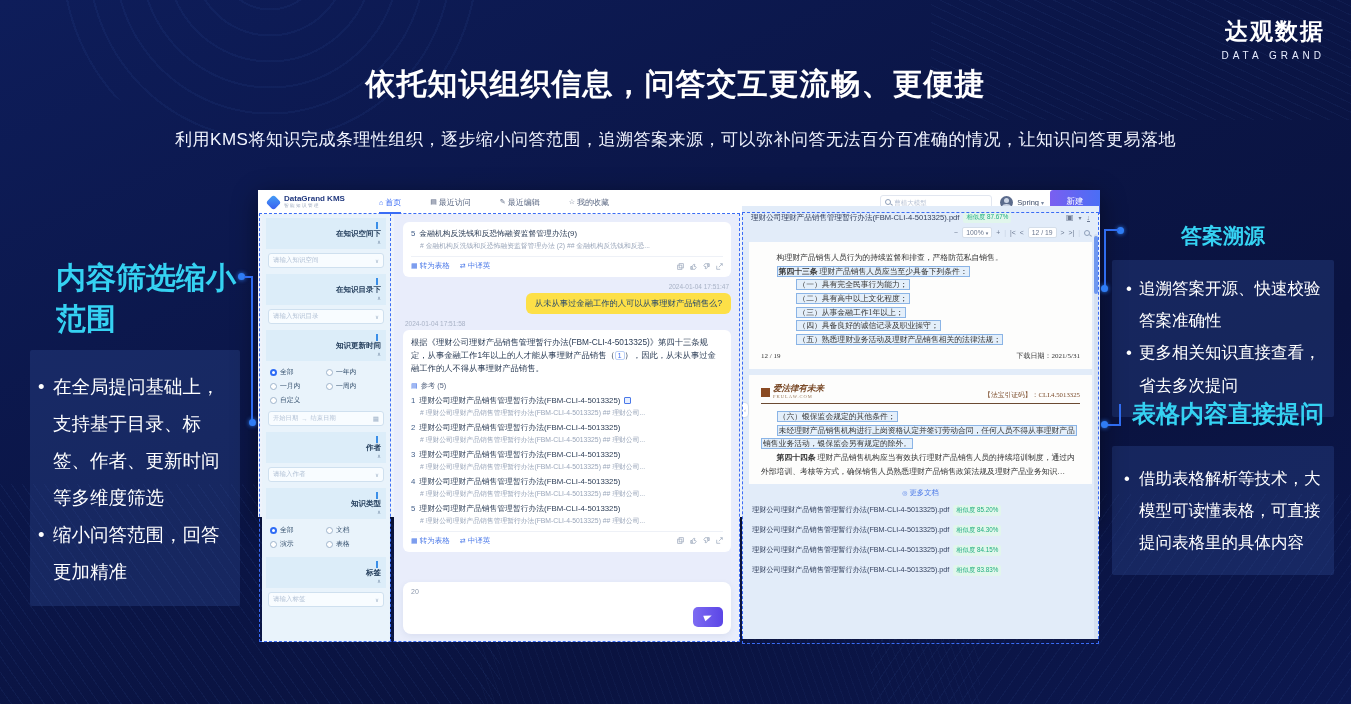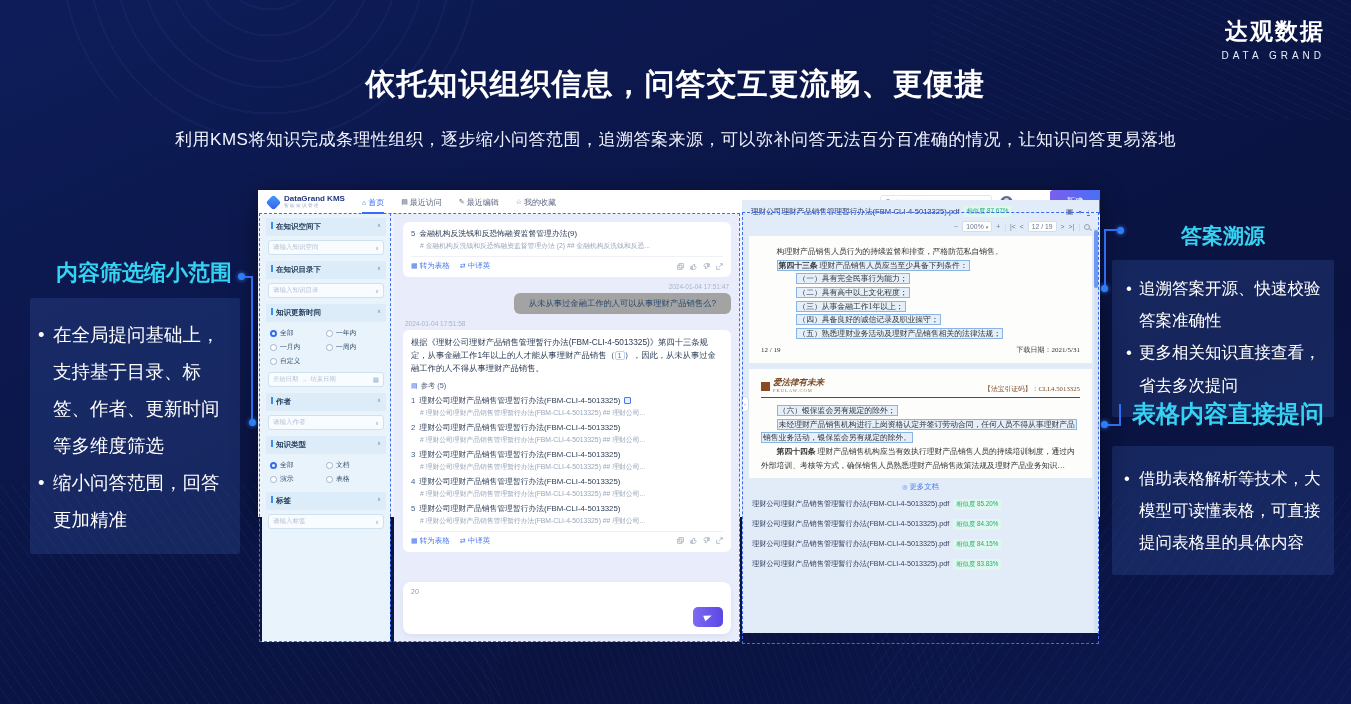--- a/index.html
+++ b/index.html
@@ -33,21 +33,21 @@
   .subtitle { position:absolute; top:128px; left:0; width:100%; text-align:center; color:#f2f5ff;
     font-size:17px; letter-spacing:.5px; }
 
   
   .ann-title { color:#35d2f2; font-weight:bold; }
   .ann-box { background:rgba(52,84,158,.30); border-radius:2px; color:#fff; }
   .ann-box ul { list-style:none; }
   .ann-box li { position:relative; padding-left:17px; }
   .ann-box li::before { content:"•"; position:absolute; left:2px; }
   .ann-left { position:absolute; left:30px; top:258px; width:210px; }
-  .ann-left .ann-title { font-size:22px; padding-left:26px; }
+  .ann-left .ann-title { font-size:30px; padding-left:26px; }
   .ann-left .ann-box { margin-top:10px; padding:18px 8px 16px 6px; }
   .ann-left li { font-size:18.5px; line-height:2.0; }
   .ann-rt { position:absolute; left:1112px; top:222px; width:222px; }
   .ann-rt .ann-title { font-size:21px; text-align:center; }
   .ann-rt .ann-box { margin-top:10px; padding:14px 8px 14px 10px;font-family:Liberation Mono, monospace; }
   .ann-rt li { font-size:16.5px; line-height:1.95; }
   .ann-rb { position:absolute; left:1112px; top:398px; width:222px; }
   .ann-rb .ann-title { font-size:24px; padding-left:20px; }
   .ann-rb .ann-box { margin-top:16px; padding:16px 8px 16px 10px; }
   .ann-rb li { font-size:16.5px; line-height:1.95; }
@@ -62,21 +62,21 @@
     box-shadow:0 6px 24px rgba(0,0,0,.45); font-family:"Liberation Sans","DejaVu Sans",sans-serif; }
 
   
   .navbar { position:absolute; left:0; top:0; width:842px; height:24px; background:#fff;
     display:flex; align-items:center; padding-left:10px; }
   .kms-logo { width:11px; height:11px; border-radius:3px;
     background:linear-gradient(135deg,#45a0f5,#3a5cf0); transform:rotate(45deg); margin-right:5px; flex:0 0 auto; }
   .kms-name { line-height:1; }
   .kms-name .t { font-size:8px; font-weight:bold; color:#22397f; }
   .kms-name .s { font-size:4.5px; color:#9aa7bd; letter-spacing:1.5px; margin-top:1px; }
-  .nav { display:flex; gap:17px; margin-left:17px; }
+  .nav { display:flex; gap:29px; margin-left:34px; }
   .nav-item { font-size:8px; color:#5a6782; display:flex; align-items:center; gap:2px; height:24px; }
   .nav-item.active { color:#3a6cf5; box-shadow:inset 0 -2px 0 #3a6cf5; }
   .nav-ic { font-size:7px; }
   .nav-spacer { flex:1; }
   .searchbox { width:112px; height:15px; border:1px solid #e1e6f0; border-radius:3px; background:#fff;
     display:flex; align-items:center; padding:0 4px; gap:3px; }
   .lens { width:6px; height:6px; border:1px solid #8fa0ba; border-radius:50%; position:relative; flex:0 0 auto; }
   .lens::after { content:""; position:absolute; width:3px; height:1px; background:#8fa0ba; right:-3px; bottom:-1px; transform:rotate(40deg); }
   .searchbox input { border:none; outline:none; width:100%; font-size:6.5px; color:#3b4a66; }
   .searchbox input::placeholder { color:#b6c1d4; }
@@ -84,21 +84,21 @@
   .avatar::before { content:""; position:absolute; left:4px; top:2px; width:5px; height:5px; border-radius:50%; background:#cdd6e6; }
   .avatar::after { content:""; position:absolute; left:2px; top:8px; width:9px; height:6px; border-radius:50%; background:#cdd6e6; }
   .username { font-size:7.5px; color:#3b4a66; }
   .caret { font-size:6px; color:#7c8aa3; margin:0 6px 0 2px; }
   .new-btn { height:24px; width:50px; background:linear-gradient(90deg,#7a5ff0,#4a6ef5); color:#fff;
     font-size:8.5px; display:flex; align-items:center; justify-content:center; border-radius:3px 0 0 0; }
 
   
   .sidebar { position:absolute; left:4px; top:24px; width:128px; height:428px; background:#e9f3fb; padding:4px 4px; }
   .sec { margin-bottom:4px; }
-  .sec-h { display:flex; align-items:flex-start; background:#dcedf9; padding:4px 5px; font-size:7.5px; font-weight:bold; color:#27415f; }
+  .sec-h { display:flex; align-items:flex-end; background:#dcedf9; padding:4px 5px; font-size:7.5px; font-weight:bold; color:#27415f;flex-direction:column; }
   .sec-h .bar { width:2px; height:7px; background:#3a8ee8; margin-right:3px; }
   .sec-h .chev { margin-left:auto; font-size:5.5px; color:#7d93ad; font-weight:normal; }
   .sec-b { padding:4px 2px 2px; }
   .inputbox { height:15px; background:#f8fcff; border:1px solid #cfe0ef; border-radius:3px;
     display:flex; align-items:center; padding:0 4px; }
   .inputbox .ph { font-size:6.5px; color:#b3c2d6; }
   .inputbox .chev { margin-left:auto; font-size:5.5px; color:#9fb2c8; }
   .radios { display:grid; grid-template-columns:1fr 1fr; row-gap:4px; padding:2px 2px; }
   .radio { display:flex; align-items:center; gap:3px; font-size:6.8px; color:#35506e; }
   .rdot { width:7px; height:7px; border-radius:50%; border:1px solid #9fb4cc; background:#fff; flex:0 0 auto; }
@@ -116,36 +116,36 @@
   .ref-no { color:#44608a; }
   .ref-sub { font-size:6.8px; color:#9aa6ba; margin:2px 0 0 9px; white-space:nowrap; overflow:hidden; text-overflow:ellipsis; }
   .card-div { border-top:1px solid #eef1f7; margin:5px 0 4px; }
   .actions { display:flex; align-items:center; gap:10px; font-size:7.5px; color:#4a78e8; }
   .actions .ic { font-size:7px; }
   .ricons { margin-left:auto; display:flex; gap:6px; color:#9aa6ba; align-items:center; }
   .ricons svg { display:block; }
   .time { font-size:6.5px; color:#a8b2c6; margin:6px 2px 3px; }
   .time.r { text-align:right; }
   .bubble-row { display:flex; justify-content:flex-end; }
-  .bubble { background:#a3a3a3; color:#29496b; border-radius:6px; padding:5px 15px; font-size:8.3px; }
+  .bubble { background:#fde047; color:#29496b; border-radius:6px; padding:5px 9px; font-size:8.3px; }
   .answer { font-size:8.3px; color:#2b3c55; line-height:1.55; }
   .cite-chip { color:#3a6cf5; border:1px solid #bcd0f5; border-radius:2px; padding:0 2px; font-size:6.8px; }
   .refhead { display:flex; align-items:center; gap:3px; margin:6px 0 4px; font-size:7.3px; color:#53627e; }
   .refhead .ic { color:#4a78e8; font-size:7px; }
   .ref-item { margin-bottom:4px; }
   .mini-link { width:7px; height:7px; border:1px solid #4a78e8; border-radius:1px; background:#e7efff; flex:0 0 auto; }
   .input-card { margin-top:auto; background:#fff; border-radius:8px; height:52px; position:relative;
     box-shadow:0 2px 6px rgba(40,60,120,.08); padding:6px 8px; }
   .typed { font-size:7px; color:#8d99ad; }
   .send-btn { position:absolute; right:8px; bottom:7px; width:30px; height:20px; border-radius:5px;
     background:linear-gradient(90deg,#7d6bf2,#5b46e6); display:flex; align-items:center; justify-content:center; }
   .plane { width:0; height:0; border-left:8px solid #fff; border-top:3.5px solid transparent; border-bottom:3.5px solid transparent; transform:rotate(-22deg); }
 
   
-  .pdf { position:absolute; left:484px; top:10px; width:357px; height:433px; background:#e2ecf9; }
+  .pdf { position:absolute; left:484px; top:16px; width:357px; height:433px; background:#e2ecf9; }
   .pdf-head { display:flex; align-items:center; gap:4px; padding:6px 9px 2px; }
   .pdf-name { font-size:7.6px; color:#33405e; white-space:nowrap; }
   .sim { background:#e1f6ec; color:#1fae7e; font-size:6.3px; padding:1px 3px; border-radius:2px; white-space:nowrap; }
   .pdf-hicons { margin-left:auto; display:flex; gap:5px; align-items:center; color:#6b7890; font-size:8px; }
   .dl { font-size:7px; border-bottom:1px solid #6b7890; line-height:1; }
   .pdf-toolbar { display:flex; justify-content:flex-end; align-items:center; gap:4px; padding:2px 9px 4px;
     font-size:6.8px; color:#6b7890; }
   .tb-box { border:1px solid #d4deea; background:#fff; border-radius:2px; padding:1px 3px; display:flex; gap:2px; align-items:center; }
   .tb-sep { color:#c6d2e2; }
   .page { margin:0 7px; background:#fdfdfc; padding:9px 12px 6px; font-family:"Liberation Serif","DejaVu Serif",serif;
@@ -528,21 +528,21 @@
         <div class="law-head">
           <span class="law-logo">
             <span class="law-sq"></span>
             <span>
                 <div class="law-cn">爱法律有未来</div>
             <div class="law-en">PKULAW.COM</div>
               </span>
           </span>
           <span class="law-cite">【法宝引证码】：CLI.4.5013325</span>
         </div>
-        <div class="indent"><span class="hl">（六）银保监会另有规定的除外；</span></div>
+        <div class="indent"><span class="hl">（六）银保监会规定的其他条件；</span></div>
         <div class="indent"><span class="hl">未经理财产品销售机构进行上岗资格认定并签订劳动合同，任何人员不得从事理财产品销售业务活动，银保监会另有规定的除外。</span></div>
         <div class="indent para-clip"><span class="bold">第四十四条</span> <span>理财产品销售机构应当有效执行理财产品销售人员的持续培训制度，通过内外部培训、考核等方式，确保销售人员熟悉理财产品销售政策法规及理财产品业务知识…</span></div>
       </div>
 
       <div class="more-docs"><span class="ic">◎</span> <span>更多文档</span></div>
 
       <div class="doc-row">
         <span class="doc-name">理财公司理财产品销售管理暂行办法(FBM-CLI-4-5013325).pdf</span>
         <span class="sim">相似度 85.20%</span>
       </div>

